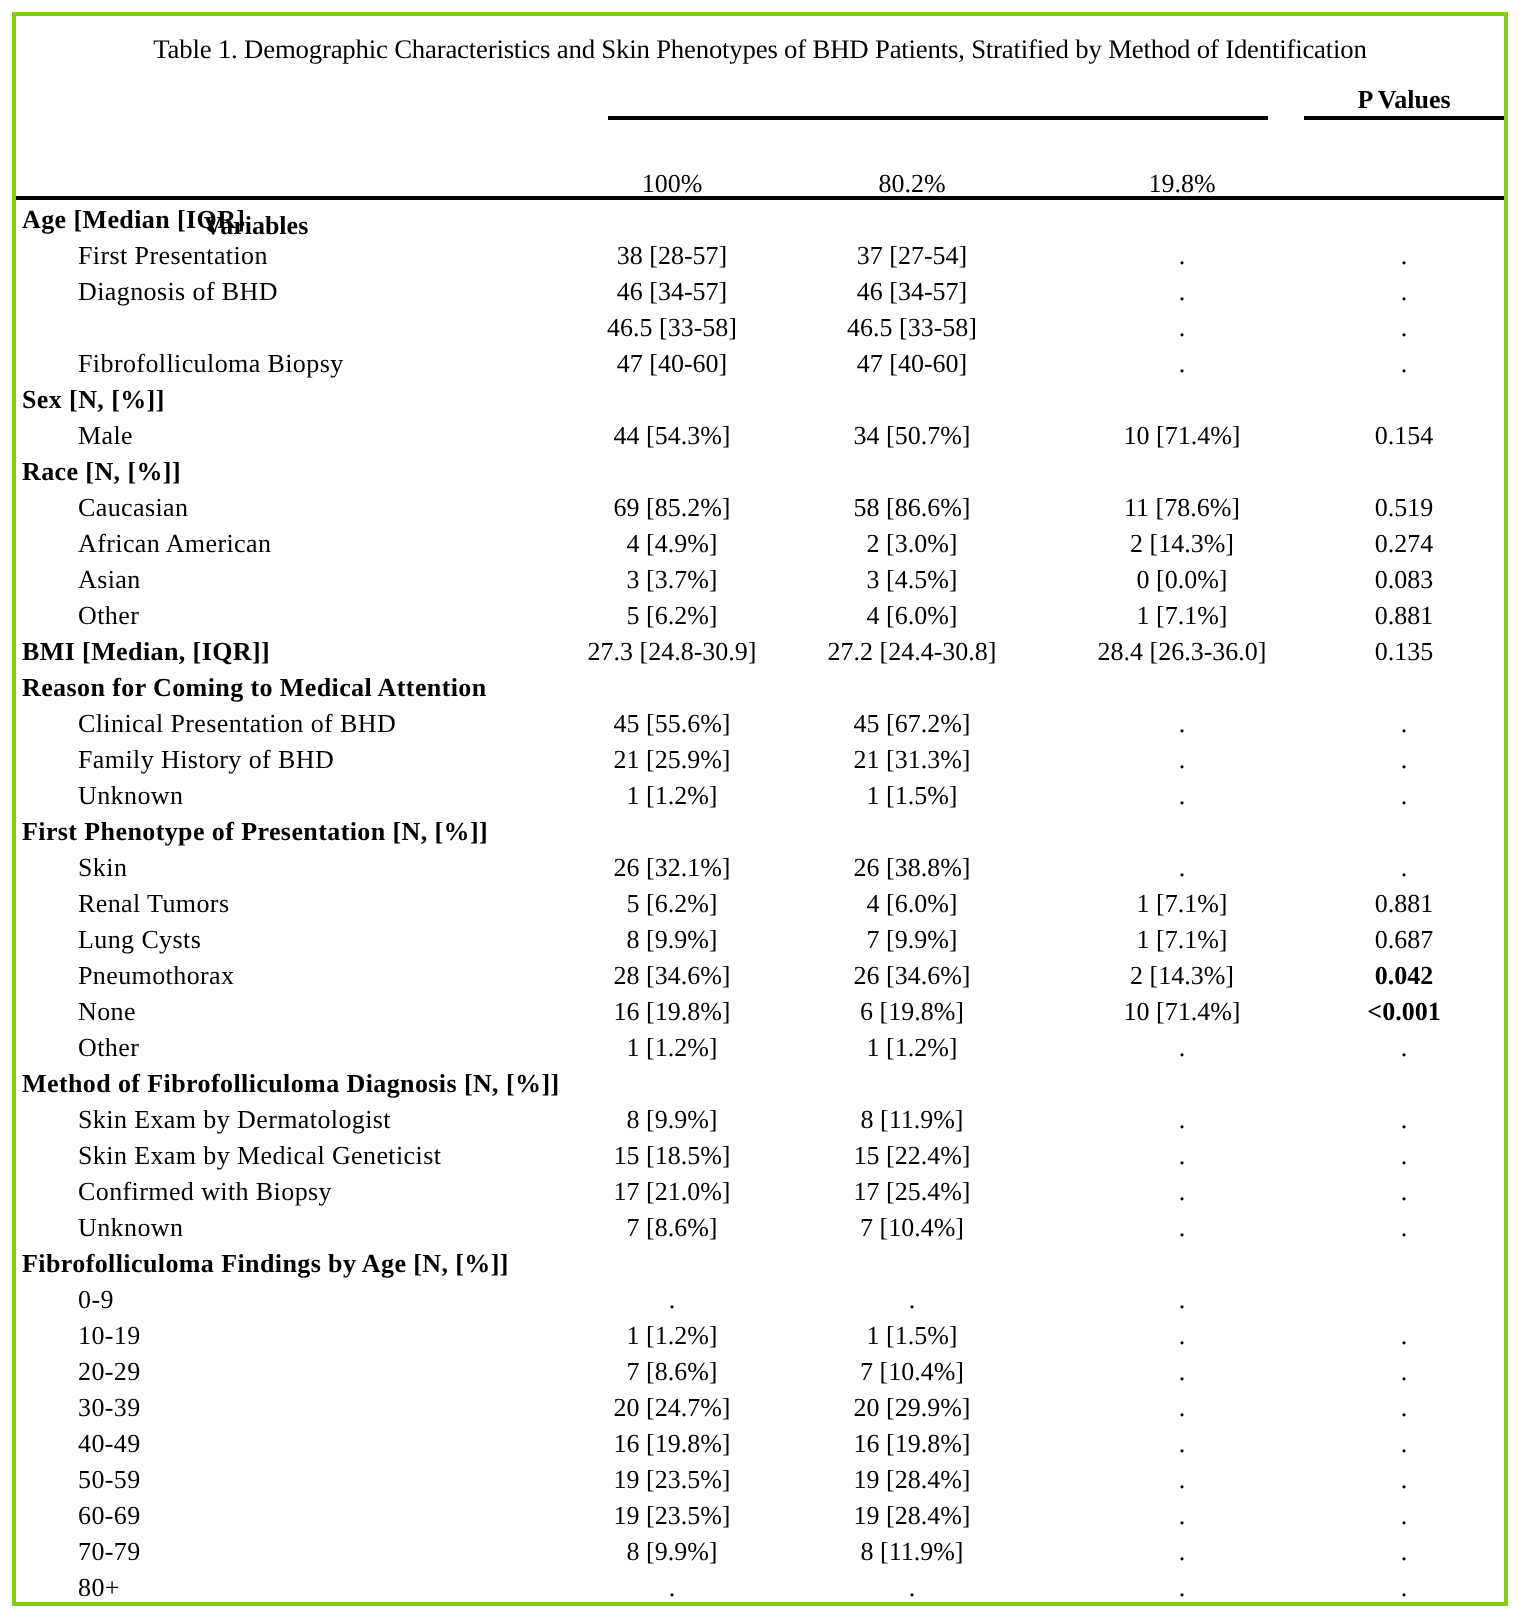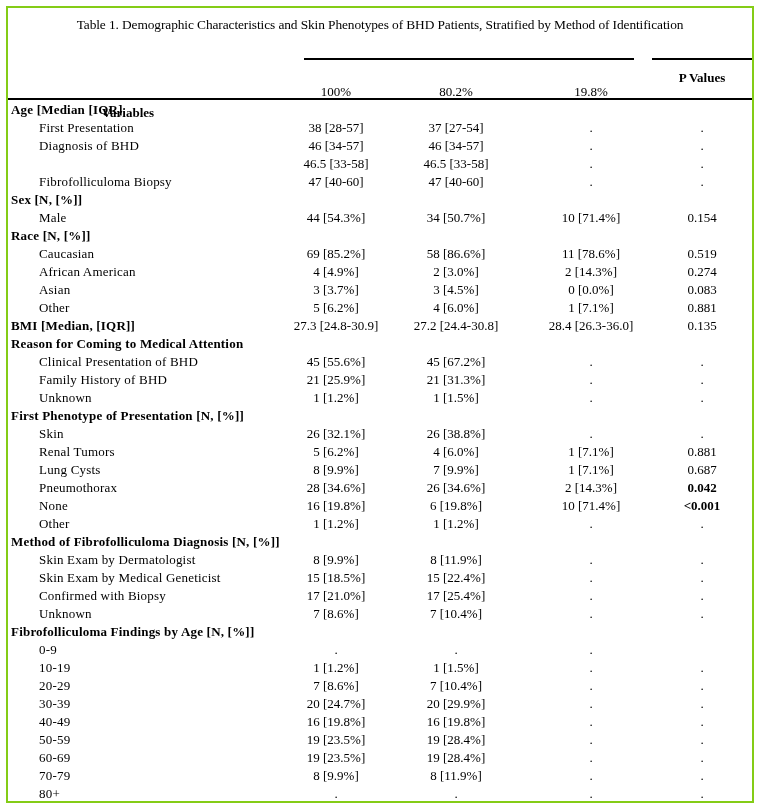--- a/index.html
+++ b/index.html
@@ -51,21 +51,20 @@
       background: #000;
     }
     .hdr-pval {
       position: absolute;
       left: 644px;
       top: 34px;
       width: 100px;
       text-align: center;
       font-weight: bold;
       font-size: 13px;
-      margin-top: 28px;
     }
     .hdr-pval-line {
       position: absolute;
       left: 644px;
       top: 50px;
       width: 100px;
       height: 2px;
       background: #000;
     }
     .hdr-variables {

